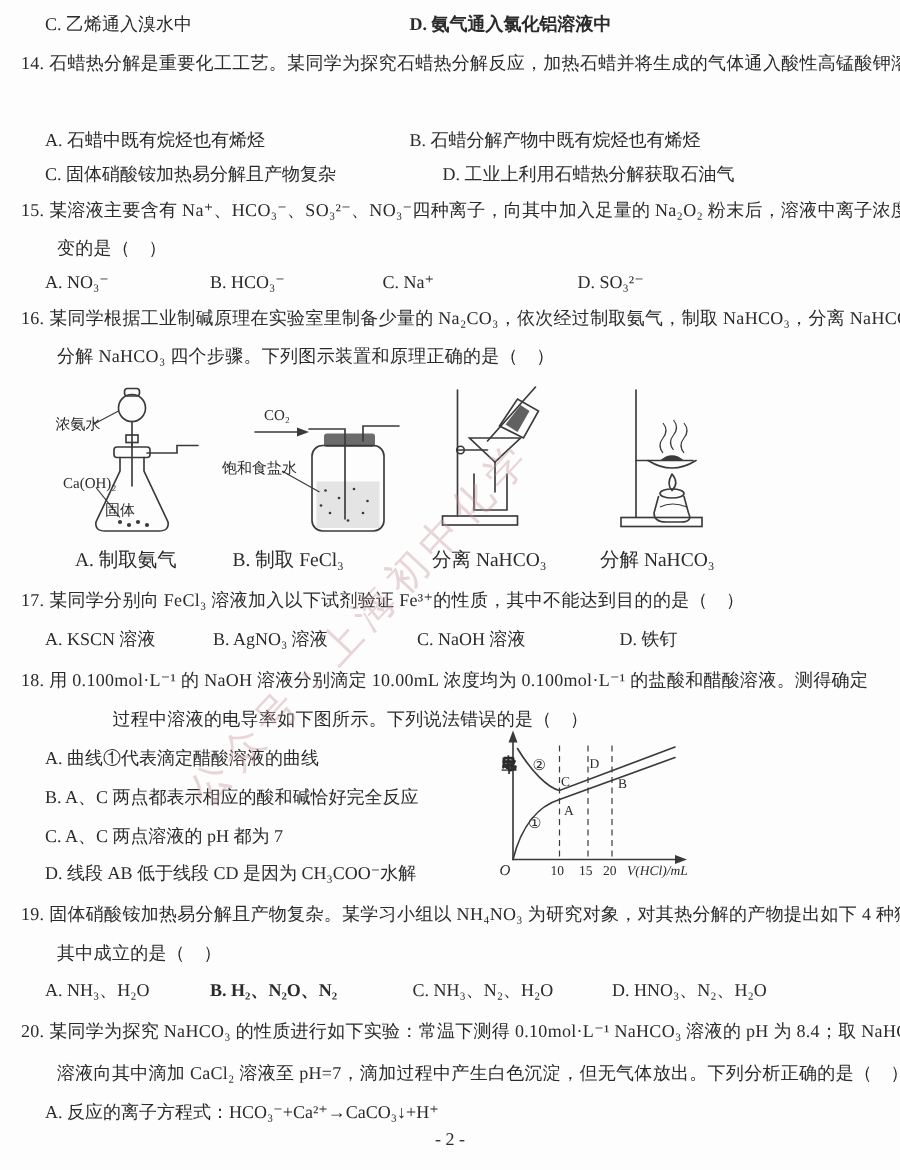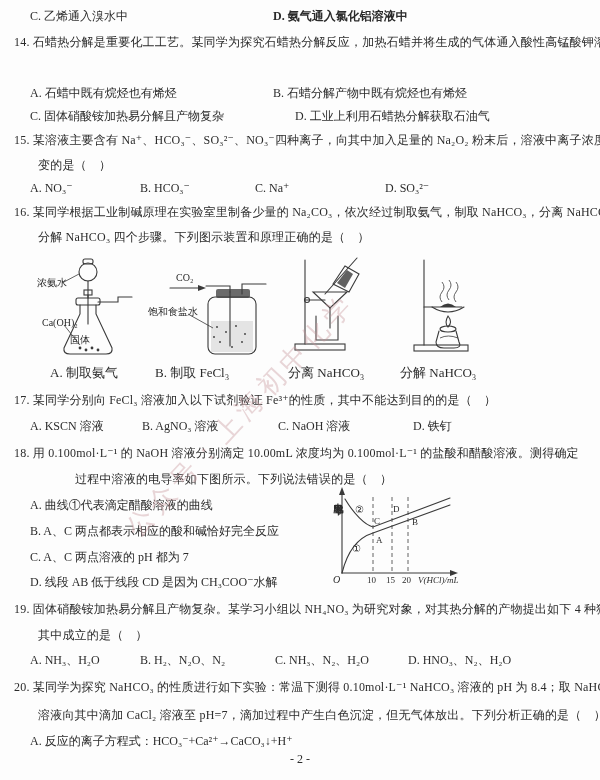--- a/index.html
+++ b/index.html
@@ -164,21 +164,21 @@
     <text x="39" y="100" font-size="9">10</text>
     <text x="58" y="100" font-size="9">15</text>
     <text x="74" y="100" font-size="9">20</text>
     <text x="90" y="100" font-size="9" font-style="italic">V(HCl)/mL</text>
   </svg>
   <span class="vtext" style="left:331px;top:495px;">电导率</span>
 
   <div class="ln stem" style="left:14px;top:601px;">19. 固体硝酸铵加热易分解且产物复杂。某学习小组以 NH₄NO₃ 为研究对象，对其热分解的产物提出如下 4 种猜想，</div>
   <div class="ln stem" style="left:38px;top:627px;">其中成立的是（　）</div>
   <div class="ln" style="left:30px;top:652px;">A. NH₃、H₂O</div>
-  <div class="ln" style="left:140px;top:652px;">B. H₂、N₂O、N₂</div>
+  <div class="ln" style="left:140px;top:652px;font-weight:bold;">B. H₂、N₂O、N₂</div>
   <div class="ln" style="left:275px;top:652px;">C. NH₃、N₂、H₂O</div>
   <div class="ln" style="left:408px;top:652px;">D. HNO₃、N₂、H₂O</div>
 
   <div class="ln stem" style="left:14px;top:679px;">20. 某同学为探究 NaHCO₃ 的性质进行如下实验：常温下测得 0.10mol·L⁻¹ NaHCO₃ 溶液的 pH 为 8.4；取 NaHCO₃</div>
   <div class="ln stem" style="left:38px;top:707px;">溶液向其中滴加 CaCl₂ 溶液至 pH=7，滴加过程中产生白色沉淀，但无气体放出。下列分析正确的是（　）</div>
   <div class="ln" style="left:30px;top:733px;">A. 反应的离子方程式：HCO₃⁻+Ca²⁺→CaCO₃↓+H⁺</div>
 
   <div class="pagenum">- 2 -</div>
 
 </div>

